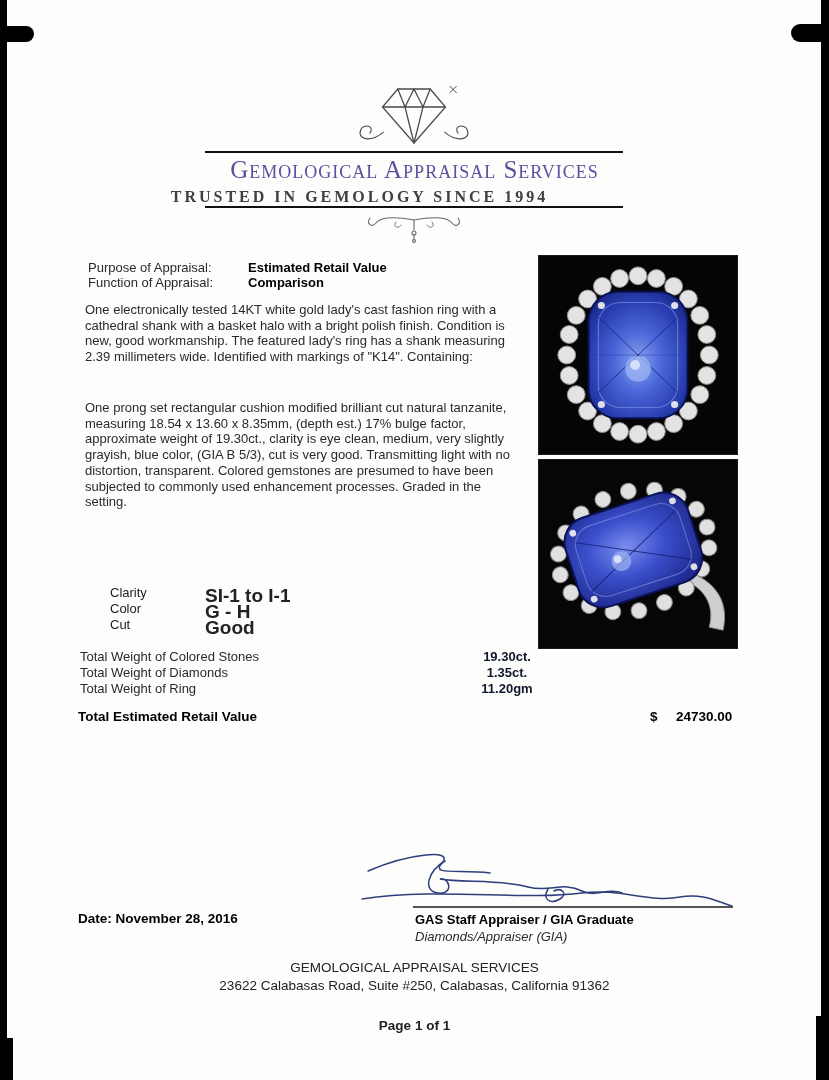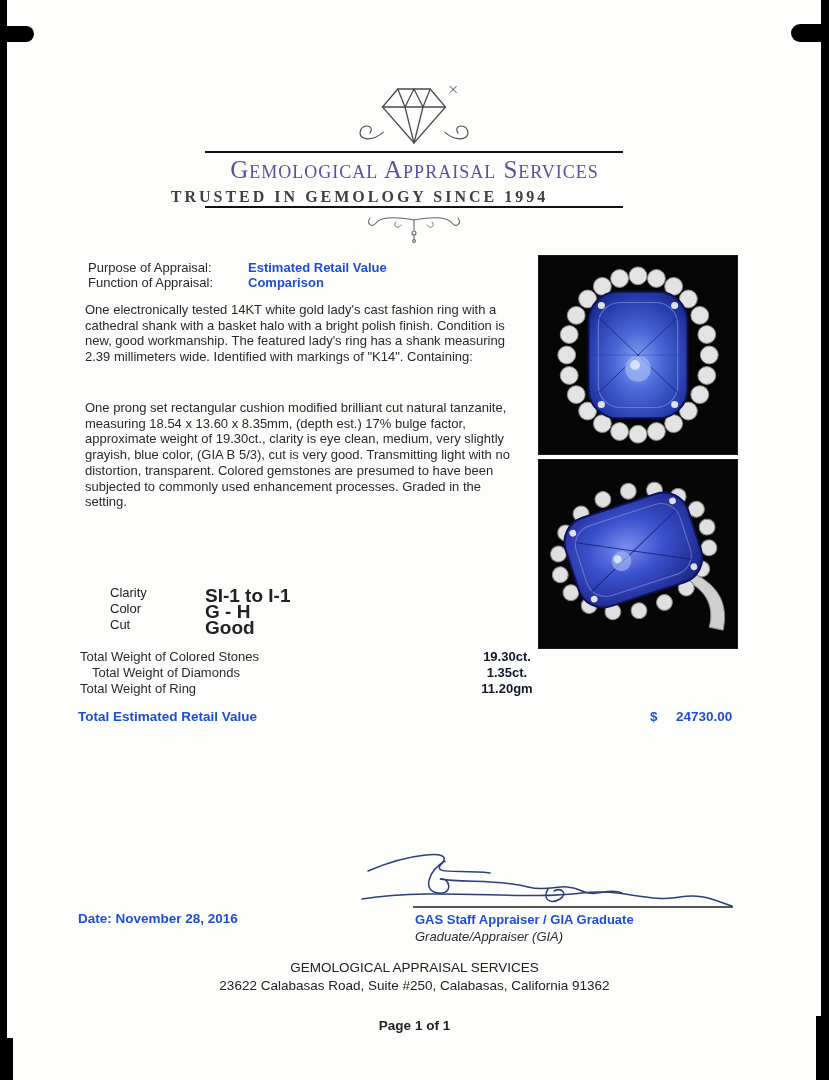--- a/index.html
+++ b/index.html
@@ -3,21 +3,21 @@
 <meta charset="utf-8">
 <style>
   * { margin:0; padding:0; box-sizing:border-box; }
   html,body { background:#ffffff; }
   .page {
     position:relative; width:829px; height:1080px; background:#fdfdfc;
     font-family:"Liberation Sans", sans-serif; color:#222; overflow:hidden;
   }
   .abs { position:absolute; }
   .txt { font-size:13px; line-height:15.6px; color:#2a2a2a; }
-  .b { font-weight:bold; color:#1d4ed8; }
+  .b { font-weight:bold; color:#000000; }
   .i { font-style:italic; }
 
   
   .edge { background:#000; }
 
   
   .rule { background:#111; height:2px; }
   .brand-title {
     width:829px; text-align:center;
     font-family:"Liberation Serif", serif;
@@ -192,40 +192,40 @@
 
   <div class="abs grade-label" style="left:110px;top:585px;">Clarity</div>
   <div class="abs grade-value" style="left:205px;top:585px;">SI-1 to I-1</div>
   <div class="abs grade-label" style="left:110px;top:601px;">Color</div>
   <div class="abs grade-value" style="left:205px;top:601px;">G - H</div>
   <div class="abs grade-label" style="left:110px;top:617px;">Cut</div>
   <div class="abs grade-value" style="left:205px;top:617px;">Good</div>
 
   <div class="abs txt" style="left:80px;top:649px;">Total Weight of Colored Stones</div>
   <div class="abs value-box" style="left:462px;top:649px;">19.30ct.</div>
-  <div class="abs txt" style="left:92px;top:665px;">Total Weight of Diamonds</div>
+  <div class="abs txt" style="left:80px;top:665px;">Total Weight of Diamonds</div>
   <div class="abs value-box" style="left:462px;top:665px;">1.35ct.</div>
   <div class="abs txt" style="left:80px;top:681px;">Total Weight of Ring</div>
   <div class="abs value-box" style="left:462px;top:681px;">11.20gm</div>
 
   <div class="abs txt b" style="left:78px;top:709px;font-size:13.5px;">Total Estimated Retail Value</div>
   <div class="abs txt b" style="left:650px;top:709px;font-size:13.5px;">$</div>
   <div class="abs txt b" style="left:676px;top:709px;font-size:13.5px;">24730.00</div>
 
   <div class="abs" style="left:350px;top:843px;width:390px;height:75px;">
     <svg viewBox="0 0 390 75" width="390" height="75" fill="none" stroke="#2c3f7a" stroke-width="1.5" stroke-linecap="round">
       <path d="M18 28 C 60 10, 105 6, 92 20 C 80 33, 110 26, 140 30"></path>
       <path d="M95 18 C 78 28, 72 48, 88 50 C 104 52, 100 34, 90 36 C 112 40, 150 36, 178 44 C 200 50, 212 38, 232 48 C 246 55, 258 44, 272 50"></path>
       <path d="M12 56 C 90 44, 170 58, 232 50 C 270 45, 300 60, 330 54 C 352 50, 366 58, 382 63"></path>
       <path d="M198 46 C 192 56, 200 62, 210 56 C 218 51, 212 44, 204 48"></path>
     </svg>
   </div>
   <div class="abs" style="left:413px;top:906px;width:320px;height:1.5px;background:#555;"></div>
 
   <div class="abs txt b" style="left:78px;top:911px;font-size:13.5px;"><span>Date:</span>&nbsp;<span>November 28, 2016</span></div>
   <div class="abs txt b" style="left:415px;top:912px;">GAS Staff Appraiser / GIA Graduate</div>
-  <div class="abs txt i" style="left:415px;top:929px;">Graduate/Appraiser (GIA)</div>
+  <div class="abs txt i" style="left:415px;top:929px;">Diamonds/Appraiser (GIA)</div>
 
   <div class="abs footer-line" style="left:0;top:960px;">GEMOLOGICAL APPRAISAL SERVICES</div>
   <div class="abs footer-line" style="left:0;top:978px;">23622 Calabasas Road, Suite #250, Calabasas, California 91362</div>
   <div class="abs footer-line b" style="left:0;top:1018px;">Page 1 of 1</div>
 
 </div>
 
 </body></html>

